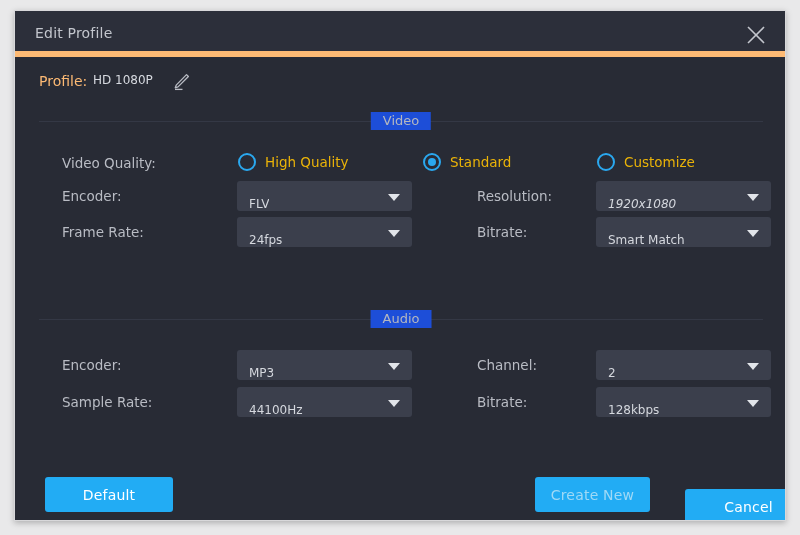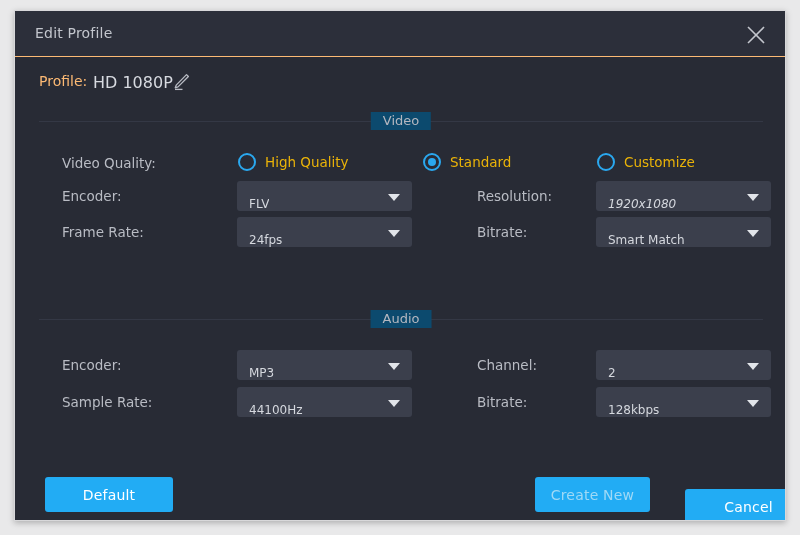--- a/index.html
+++ b/index.html
@@ -18,21 +18,21 @@
     border: 1px solid #d8d8da;
     box-shadow: 0 2px 6px rgba(0,0,0,0.25);
     overflow: hidden;
   }
 
   
   #titlebar {
     position: absolute; left: 0; top: 0;
     width: 100%; height: 46px;
     background: #2c2f3a;
-    border-bottom: 1px solid #fdba74;
+    border-bottom: 6px solid #fdba74;
   }
   #title-text {
     position: absolute; left: 20px; top: 14px;
     font-size: 14px; color: #c3c6cd;
     letter-spacing: .2px;
   }
   #close-btn {
     position: absolute; right: 14px; top: 9px;
     width: 30px; height: 30px;
     cursor: pointer;
@@ -44,39 +44,39 @@
   #profile-row {
     position: absolute; left: 0; top: 46px;
     width: 100%; height: 48px;
   }
   #profile-label {
     position: absolute; left: 24px; top: 16px;
     font-size: 14px; color: #fdba74;
   }
   #profile-value {
     position: absolute; left: 78px; top: 16px;
-    font-size: 16px; color: #d7dae0;
+    font-size: 12px; color: #d7dae0;
   }
   #profile-edit-icon {
     position: absolute; left: 155px; top: 14px;
     width: 22px; height: 22px; cursor: pointer;
   }
 
   
   .section-sep {
     position: absolute; left: 24px; width: 724px; height: 18px;
   }
   .section-sep .line {
     position: absolute; top: 9px; left: 0; right: 0;
     height: 1px; background: #343845;
   }
   .section-sep .sec-label {
     position: absolute; top: 0; left: 50%;
     transform: translateX(-50%);
-    background: #0c4a6e;
+    background: #1d4ed8;
     padding: 0 12px;
     font-size: 13px; color: #b4b7bf;
     line-height: 18px;
   }
   #sep-video { top: 101px; }
   #sep-audio { top: 299px; }
 
   
   .fld-label {
     position: absolute;

